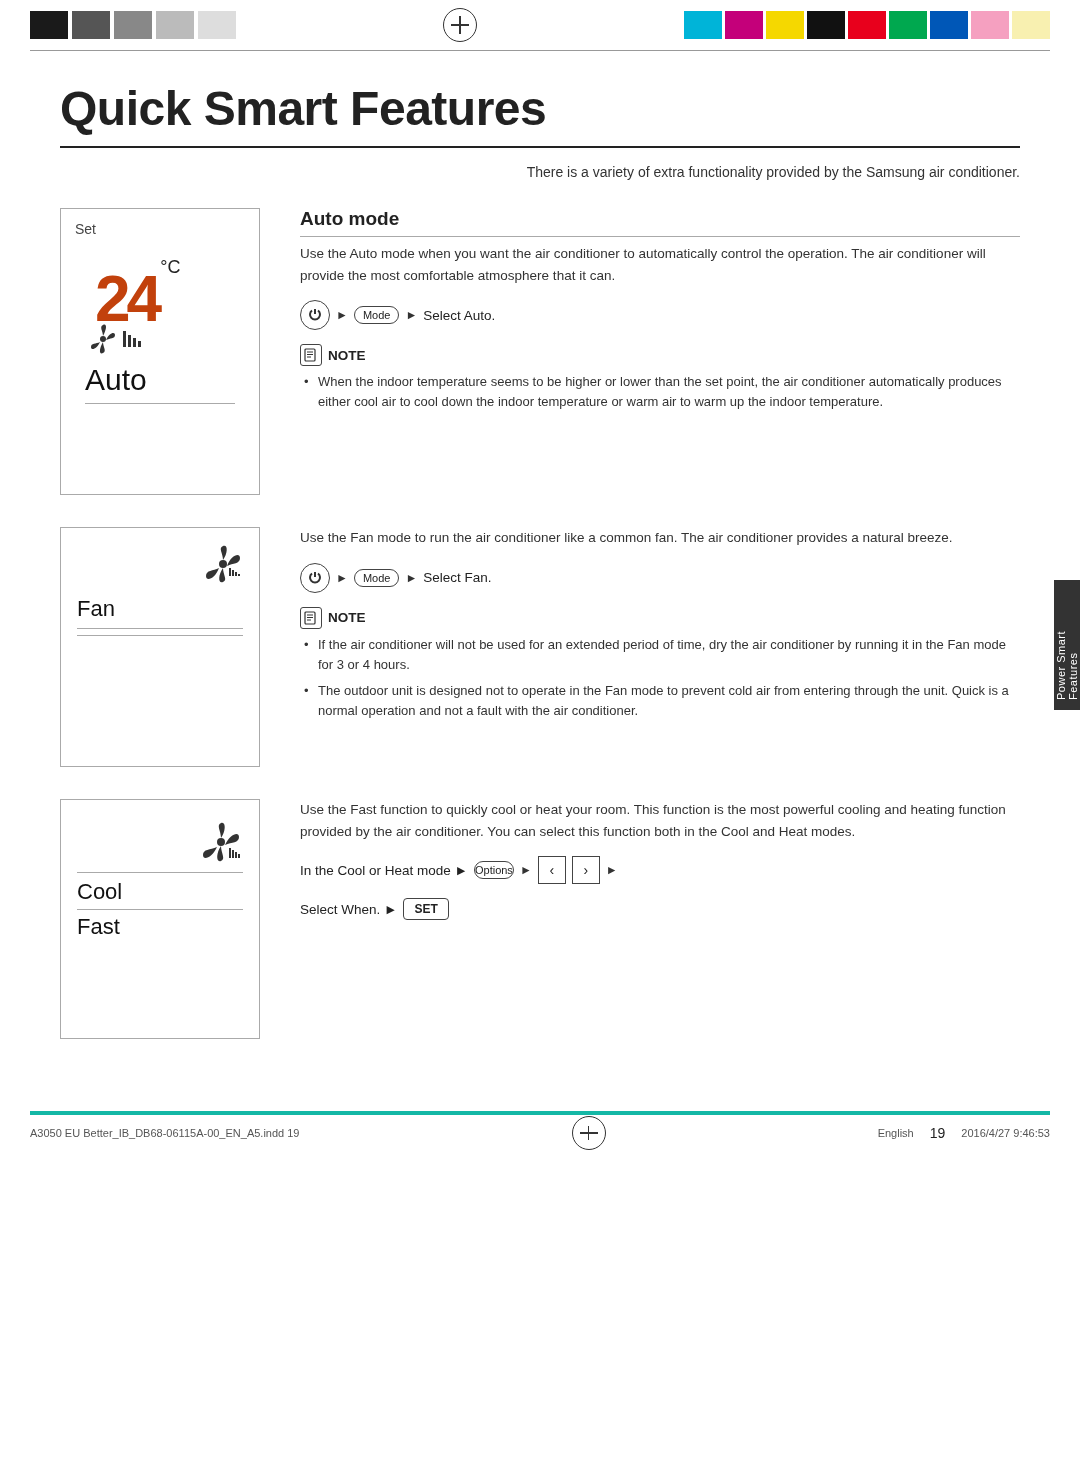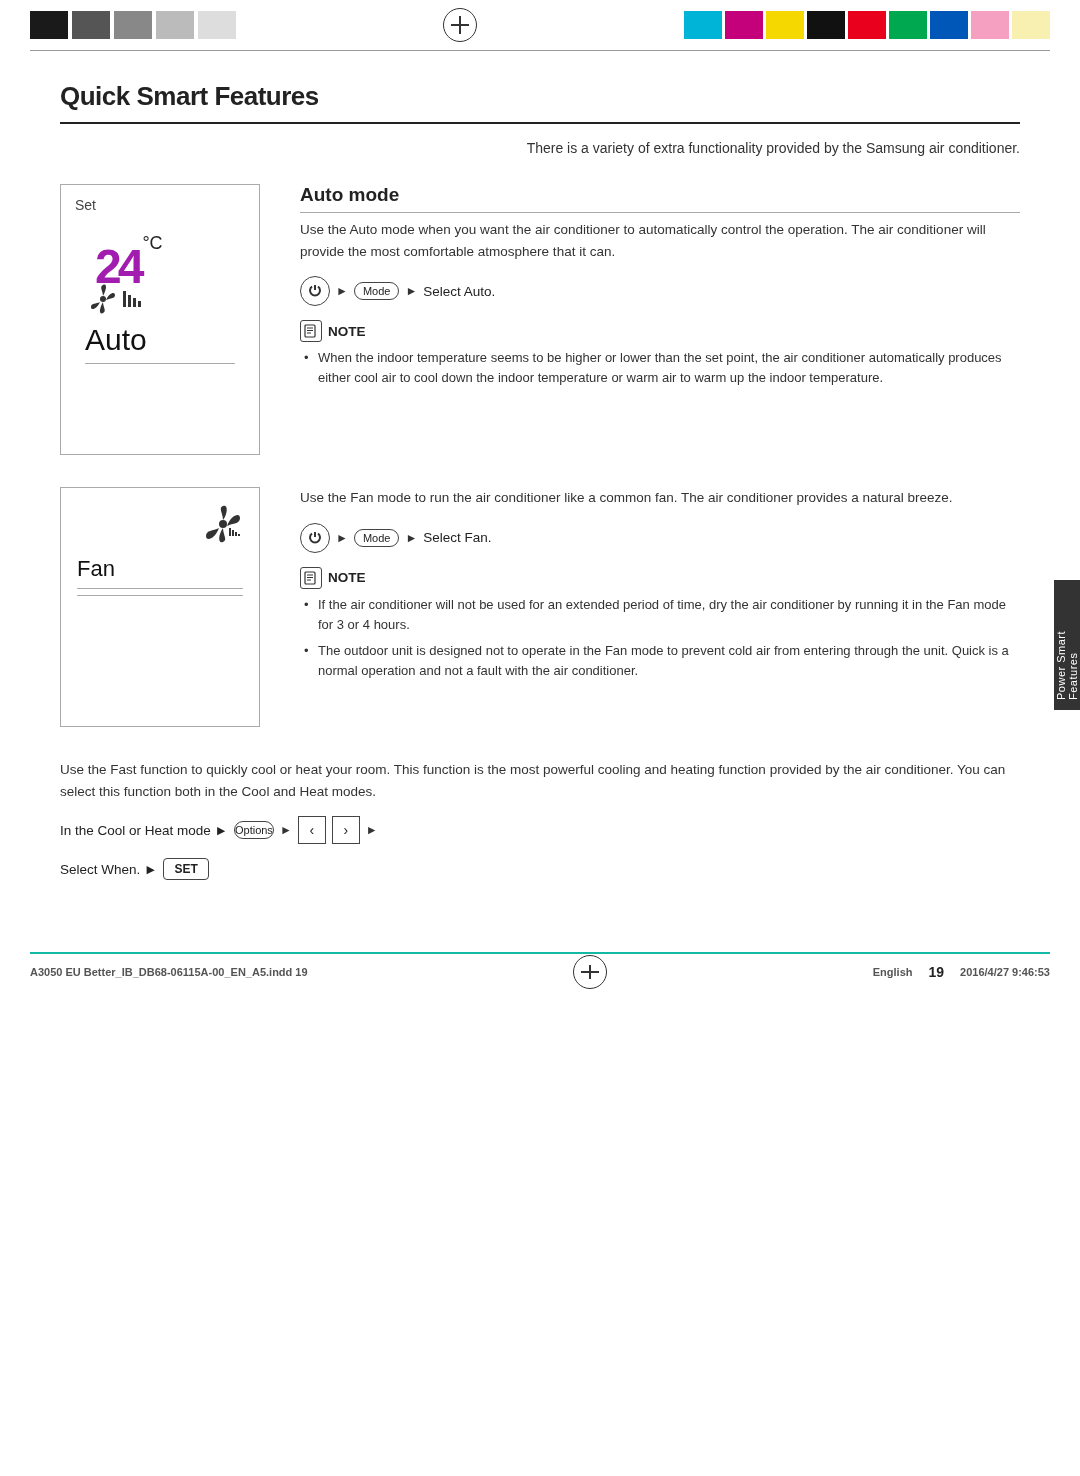--- a/index.html
+++ b/index.html
@@ -100,21 +100,21 @@
       border-top: 1px solid #999;
       margin: 0 30px;
     }
 
     
     .main-content {
       padding: 30px 60px 30px 60px;
     }
 
     .page-title {
-      font-size: 26px;
+      font-size: 48px;
       font-weight: bold;
       margin-bottom: 10px;
       letter-spacing: -0.5px;
     }
 
     .title-rule {
       border: none;
       border-top: 2px solid #222;
       margin-bottom: 16px;
     }
@@ -396,29 +396,28 @@
       transform: rotate(180deg);
       letter-spacing: 0.5px;
       height: 130px;
       display: flex;
       align-items: center;
       justify-content: center;
     }
 
     
     .page-footer {
-      border-top: 2px solid #14b8a6;
+      border-top: 4px solid #14b8a6;
       margin: 10px 30px 0 30px;
       padding: 6px 0;
       display: flex;
       justify-content: space-between;
       align-items: center;
       font-size: 11px;
       color: #555;
-      font-weight: bold;
     }
 
     .footer-right {
       display: flex;
       align-items: center;
       gap: 16px;
     }
 
     .page-number {
       font-size: 14px;
@@ -476,21 +475,21 @@
 
   <h1 class="page-title">Quick Smart Features</h1>
   <hr class="title-rule">
   <p class="intro-text">There is a variety of extra functionality provided by the Samsung air conditioner.</p>
 
   <div class="section-row">
 
     <div class="device-box">
       <span class="device-set-label">Set</span>
       <div style="display:flex; align-items:flex-start; margin-top:22px; margin-left:8px;">
-        <span class="device-temp" style="font-size:48px; font-weight:bold; letter-spacing:-4px; color:#a21caf; line-height:1;">24</span>
+        <span class="device-temp" style="font-size:64px; font-weight:bold; letter-spacing:-4px; color:#c2410c; line-height:1;">24</span>
         <span style="font-size:18px; font-weight:normal; margin-top:10px; margin-left:2px;">°C</span>
       </div>
 
       <div class="device-icons-row">
         <svg width="32" height="32" viewBox="0 0 32 32">
           <circle cx="16" cy="16" r="3" fill="#333"></circle>
           <path d="M16 13 C16 8 12 4 16 2 C20 0 20 6 16 13Z" fill="#333"></path>
           <path d="M19 17 C23 15 28 16 28 12 C28 8 22 10 19 17Z" fill="#333"></path>
           <path d="M13 19 C9 21 4 20 4 24 C4 28 10 26 13 19Z" fill="#333"></path>
           <path d="M16 19 C16 24 20 28 16 30 C12 32 12 26 16 19Z" fill="#333"></path>
@@ -598,20 +597,42 @@
         <ul class="note-list">
           <li>If the air conditioner will not be used for an extended period of time, dry the air conditioner by running it in the Fan mode for 3 or 4 hours.</li>
           <li>The outdoor unit is designed not to operate in the Fan mode to prevent cold air from entering through the unit. Quick is a normal operation and not a fault with the air conditioner.</li>
         </ul>
       </div>
     </div>
   </div>
 
   <div class="section-row">
 
+    <div class="device-box device-box-cool">
+      <div class="cool-icon-area">
+
+        <svg width="44" height="44" viewBox="0 0 44 44">
+          <circle cx="22" cy="22" r="4" fill="#333"></circle>
+          <path d="M22 18 C22 11 17 5 22 3 C27 1 27 11 22 18Z" fill="#333"></path>
+          <path d="M26 25 C33 22 40 23 40 17 C40 11 31 14 26 25Z" fill="#333"></path>
+          <path d="M18 27 C11 30 4 29 4 35 C4 41 13 38 18 27Z" fill="#333"></path>
+          <path d="M22 26 C22 33 27 39 22 41 C17 43 17 33 22 26Z" fill="#333"></path>
+
+          <rect x="30" y="28" width="2" height="10" fill="#333"></rect>
+          <rect x="33" y="30" width="2" height="8" fill="#333"></rect>
+          <rect x="36" y="32" width="2" height="6" fill="#333"></rect>
+          <rect x="39" y="34" width="2" height="4" fill="#333"></rect>
+        </svg>
+      </div>
+      <div class="cool-line"></div>
+      <div class="cool-label">Cool</div>
+      <div class="fast-line"></div>
+      <div class="fast-label">Fast</div>
+      <div style="flex:1; min-height:40px;"></div>
+    </div>
 
     <div class="section-content">
       <p class="section-desc">Use the Fast function to quickly cool or heat your room. This function is the most powerful cooling and heating function provided by the air conditioner. You can select this function both in the Cool and Heat modes.</p>
 
       <div class="instruction-row">
         <span>In the Cool or Heat mode ►</span>
         <span class="btn-options">Options</span>
         <span class="arrow-right">►</span>
         <span class="btn-arrow-square">‹</span>
         <span class="btn-arrow-square">›</span>

